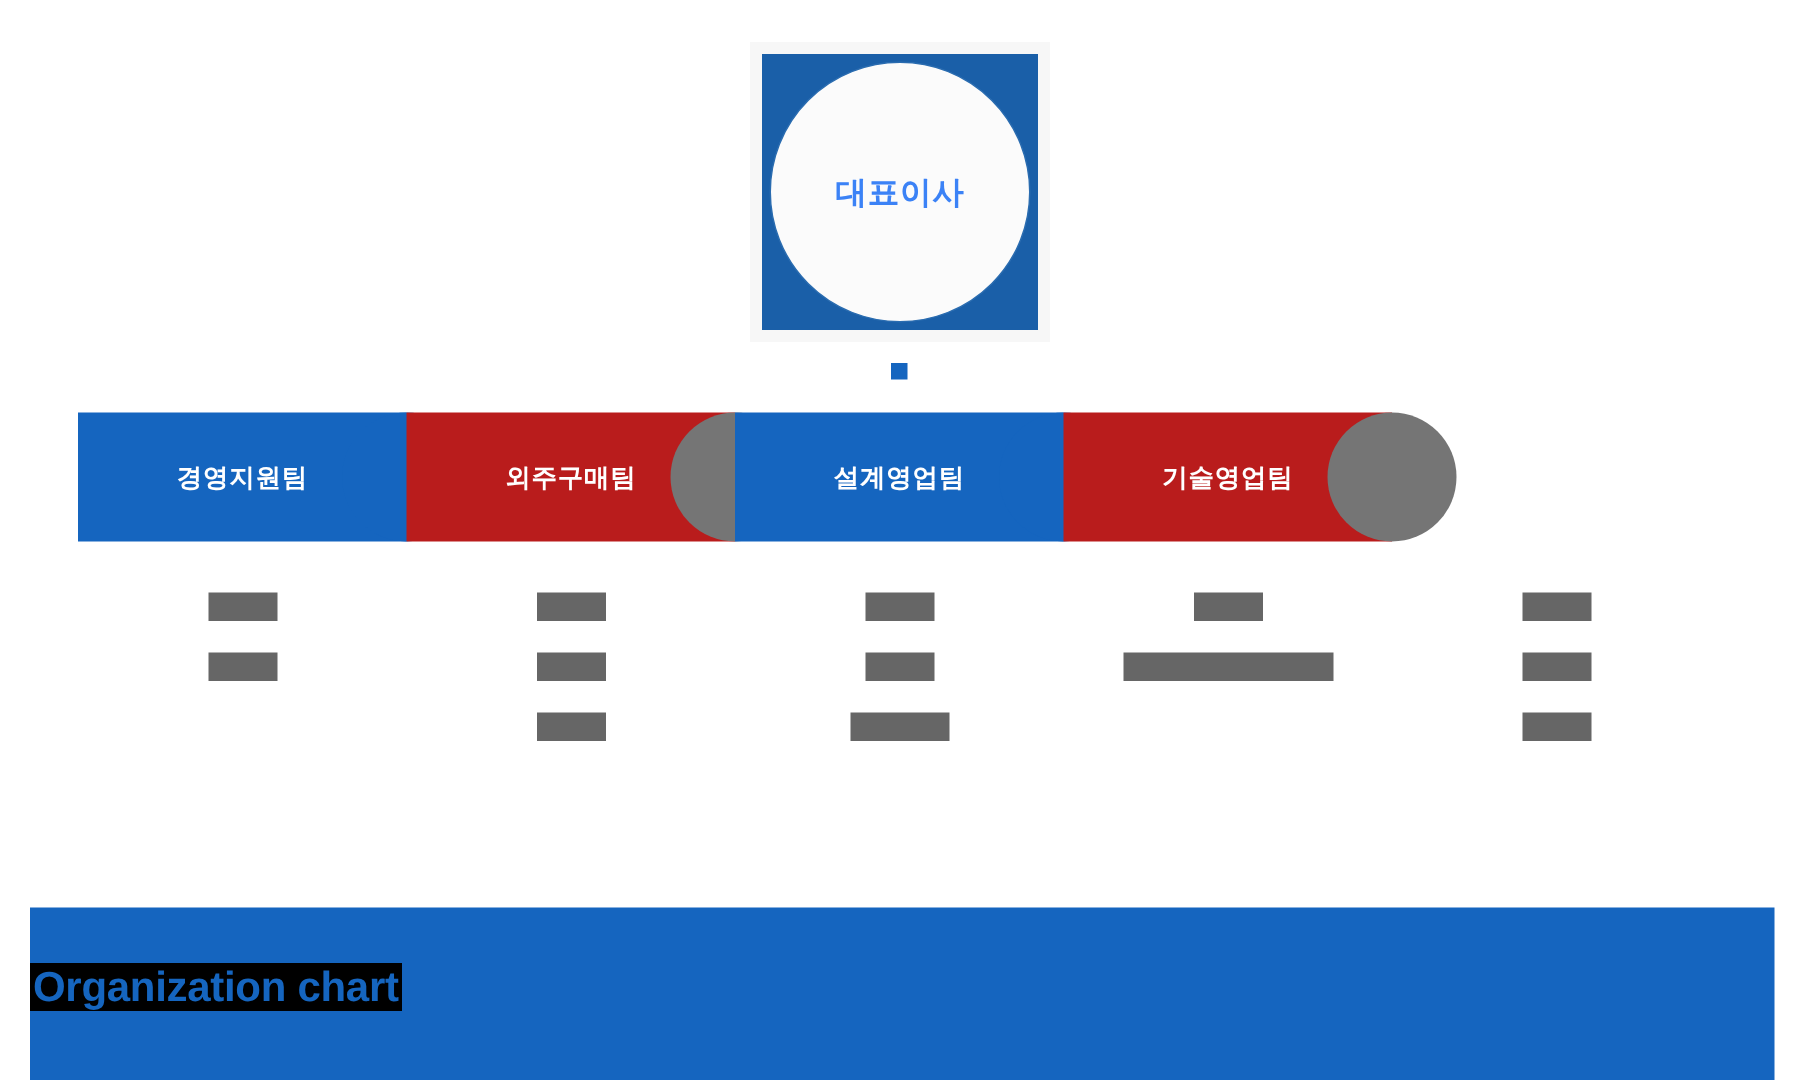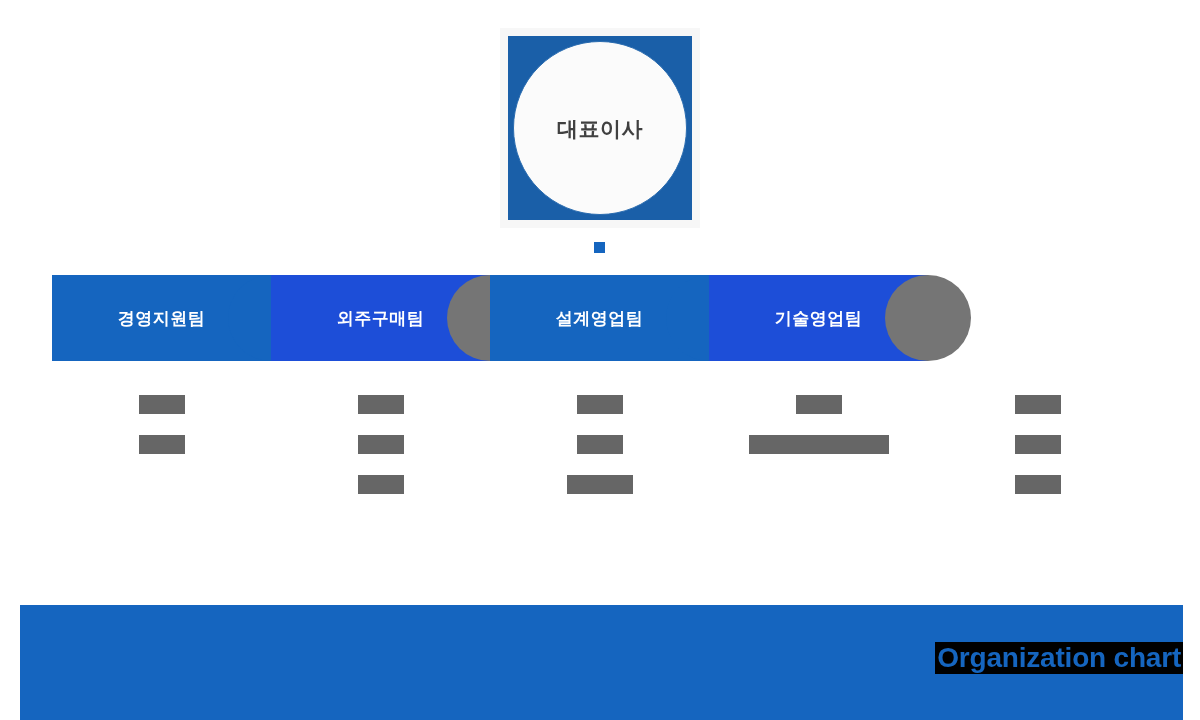--- a/index.html
+++ b/index.html
@@ -46,21 +46,21 @@
     background: #fbfbfb;
     border: 1.5px solid #2a6cb0;
     box-sizing: border-box;
     display: flex;
     align-items: center;
     justify-content: center;
   }
   .ceo-label {
     font-size: 21px;
     font-weight: bold;
-    color: #404040;
+    color: #3b82f6;
     letter-spacing: 0.5px;
     line-height: 1;
     text-align: center;
   }
 
   
   .connector {
     position: absolute;
     left: 594px;
     top: 242px;
@@ -88,21 +88,21 @@
   .seg .cap {
     position: absolute;
     top: 0;
     right: -43px;
     width: 86px;
     height: 86px;
     border-radius: 50%;
   }
   .seg-blue { background: #1565bf; }
   .seg-blue .cap { background: #1565bf; }
-  .seg-gray { background: #1d4ed8; }
+  .seg-gray { background: #b91c1c; }
   .seg-gray .cap { background: #757575; }
   .seg-label {
     position: relative;
     z-index: 5;
     color: #ffffff;
     font-size: 17px;
     font-weight: bold;
     letter-spacing: 0.5px;
     line-height: 1;
     white-space: nowrap;
@@ -151,21 +151,21 @@
     width: 1163px;
     height: 115px;
     background: #1565bf;
   }
   .footer-title-wrap {
     position: absolute;
     left: 0;
     right: 0;
     top: 37px;
     display: flex;
-    justify-content: flex-end;
+    justify-content: flex-start;
   }
   .footer-title {
     display: inline-block;
     background: #000000;
     color: #1565bf;
     font-size: 28px;
     font-weight: bold;
     line-height: 32px;
     padding: 0 2px;
     letter-spacing: -0.2px;

